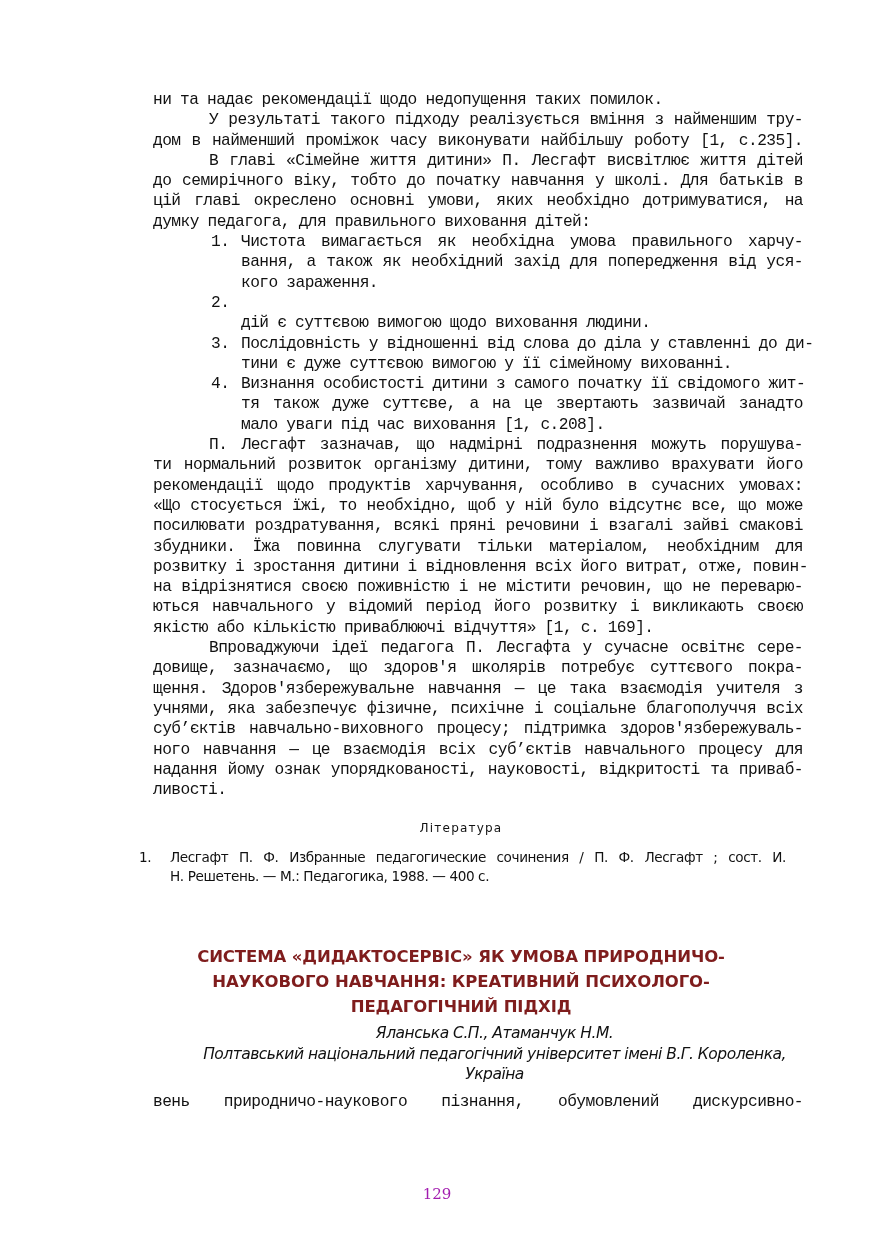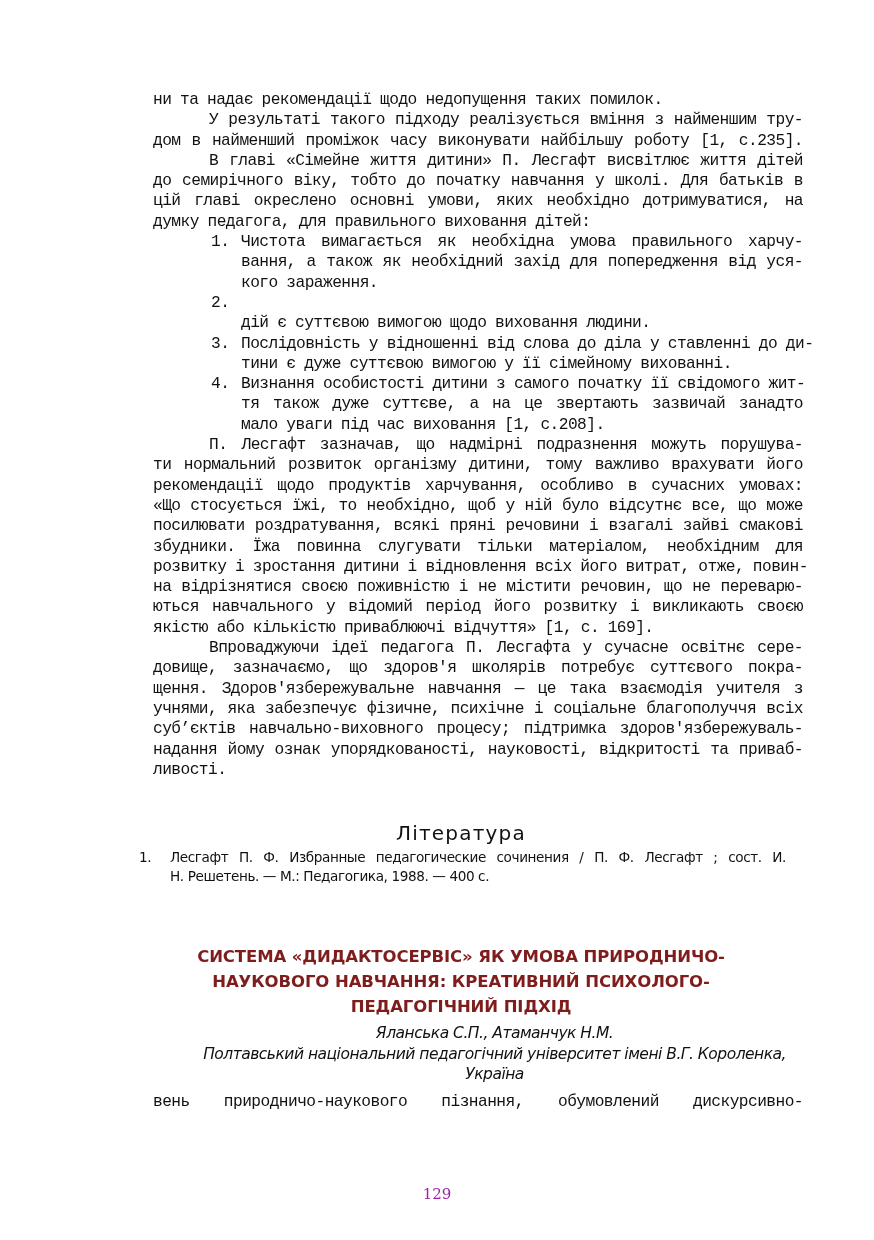--- a/index.html
+++ b/index.html
@@ -4,21 +4,21 @@
 <style>
   html, body { margin: 0; padding: 0; background: #ffffff; }
   body { width: 874px; height: 1240px; position: relative; overflow: hidden; }
   .page { position: absolute; left: 0; top: 0; width: 874px; height: 1240px; background: #fff; }
   .col { position: absolute; left: 153px; width: 650px; color: #111; font-family: Liberation Mono, monospace; font-size: 16.2px; letter-spacing: -0.55px; word-spacing: -0.5px; }
   .ln { display: block; height: 20.3px; line-height: 20.3px; white-space: nowrap; text-align: justify; text-align-last: justify; }
   .ln.last { text-align-last: left; }
   .ind { padding-left: 56px; }
   .li { position: relative; padding-left: 88px; }
   .li .num { position: absolute; left: 58px; }
-  .lit-title { position: absolute; left: 136px; width: 650px; top: 821px; text-align: center; font-family: "DejaVu Sans", sans-serif; font-size: 20px; letter-spacing: 1.2px; color: #111; }
+  .lit-title { position: absolute; left: 136px; width: 650px; top: 821px; text-align: center; font-family: "DejaVu Sans", sans-serif; font-size: 12px; letter-spacing: 1.2px; color: #111; }
   .ref { position: absolute; left: 136px; width: 650px; top: 848px; font-family: "DejaVu Sans", sans-serif; font-size: 13.6px; letter-spacing: -0.4px; color: #111; }
   .ref .rln { display: block; height: 19px; line-height: 19px; white-space: nowrap; position: relative; padding-left: 34px; text-align: justify; text-align-last: justify; }
   .ref .rln.last { text-align-last: left; }
   .ref .rnum { position: absolute; left: 3px; }
   .art-title { position: absolute; left: 136px; width: 650px; top: 944px; text-align: center; font-family: "DejaVu Sans", sans-serif; font-weight: bold; font-size: 16.5px; line-height: 25px; letter-spacing: -0.1px; color: #7f1d1d; }
   .authors { position: absolute; right: 88px; top: 1023px; text-align: center; font-family: "DejaVu Sans", sans-serif; font-style: italic; font-size: 15.5px; line-height: 20.5px; letter-spacing: -0.5px; color: #111; }
   .page-num { position: absolute; left: 0; width: 874px; top: 1185px; text-align: center; font-family: "DejaVu Serif", serif; font-size: 15px; color: #a21caf; }
 </style>
 </head>
 <body>
@@ -67,20 +67,21 @@
       <span class="ln">ються навчального у відомий період його розвитку і викликають своєю</span>
       <span class="ln last">якістю або кількістю приваблюючі відчуття» [1, с. 169].</span>
     </div>
 
     <div>
       <span class="ln ind">Впроваджуючи ідеї педагога П. Лесгафта у сучасне освітнє сере-</span>
       <span class="ln">довище, зазначаємо, що здоров'я школярів потребує суттєвого покра-</span>
       <span class="ln">щення. Здоров'язбережувальне навчання — це така взаємодія учителя з</span>
       <span class="ln">учнями, яка забезпечує фізичне, психічне і соціальне благополуччя всіх</span>
       <span class="ln">суб’єктів навчально-виховного процесу; підтримка здоров'язбережуваль-</span>
+      <span class="ln">ного навчання — це взаємодія всіх суб’єктів навчального процесу для</span>
       <span class="ln">надання йому ознак упорядкованості, науковості, відкритості та приваб-</span>
       <span class="ln last">ливості.</span>
     </div>
   </div>
 
   <div class="lit-title">Література</div>
 
   <div class="ref">
     <span class="rln"><span class="rnum">1.</span><span>Лесгафт П. Ф. Избранные педагогические сочинения / П. Ф. Лесгафт ; сост. И.</span></span>
     <span class="rln last">Н. Решетень. — М.: Педагогика, 1988. — 400 с.</span>

